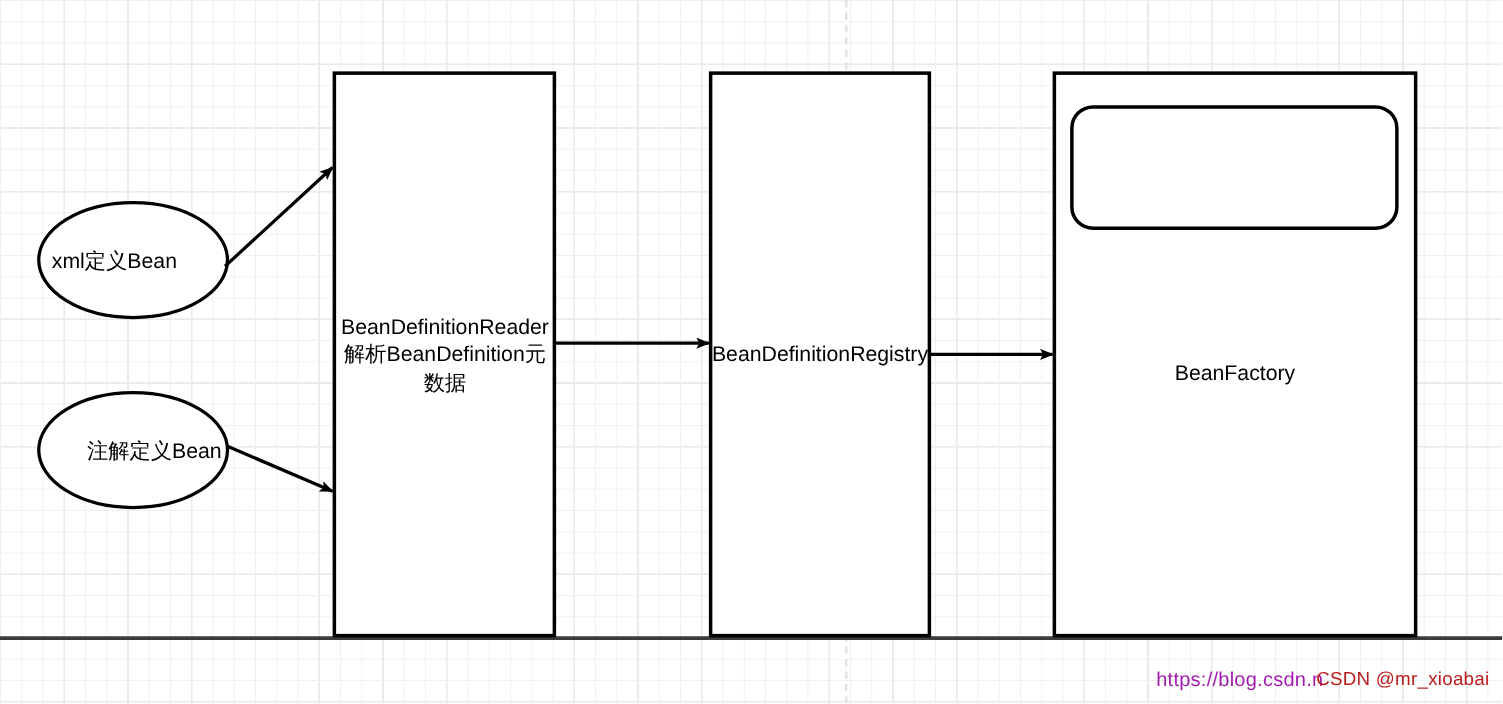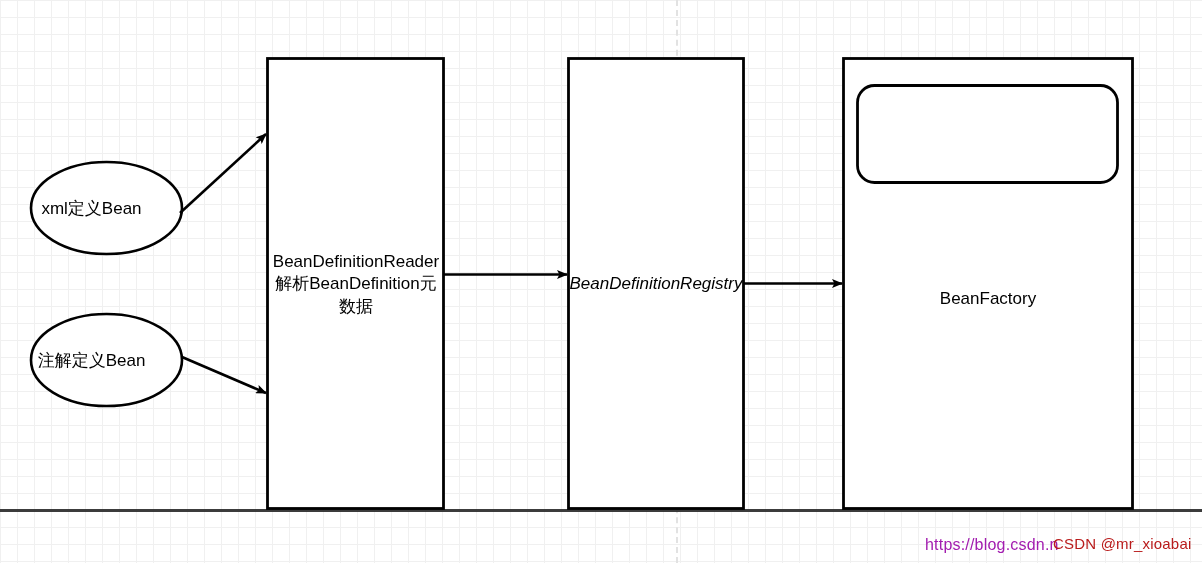--- a/index.html
+++ b/index.html
@@ -65,34 +65,33 @@
     text-align: center;
     line-height: 1.32;
     white-space: pre-line;
     user-select: none;
   }
   #ellipse-1-label, #ellipse-2-label {
     font-size: 17px;
     width: 121px;
   }
   #ellipse-1-label { left: 31px; top: 198px; }
-  #ellipse-2-label { left: 31px; top: 350px; }
+  #ellipse-2-label { left: 31px; top: 350px; padding-left: 32px; }
 
   #rect-1-label {
     left: 262px;
     top: 251px;
     width: 188px;
     font-size: 17px;
   }
   #rect-2-label {
     left: 560px;
     top: 273px;
     width: 192px;
     font-size: 17px;
-    font-style: italic;
   }
   #rect-3-label {
     left: 893px;
     top: 288px;
     width: 190px;
     font-size: 17px;
   }
   #inner-box-label {
     left: 866px;
     top: 99px;

